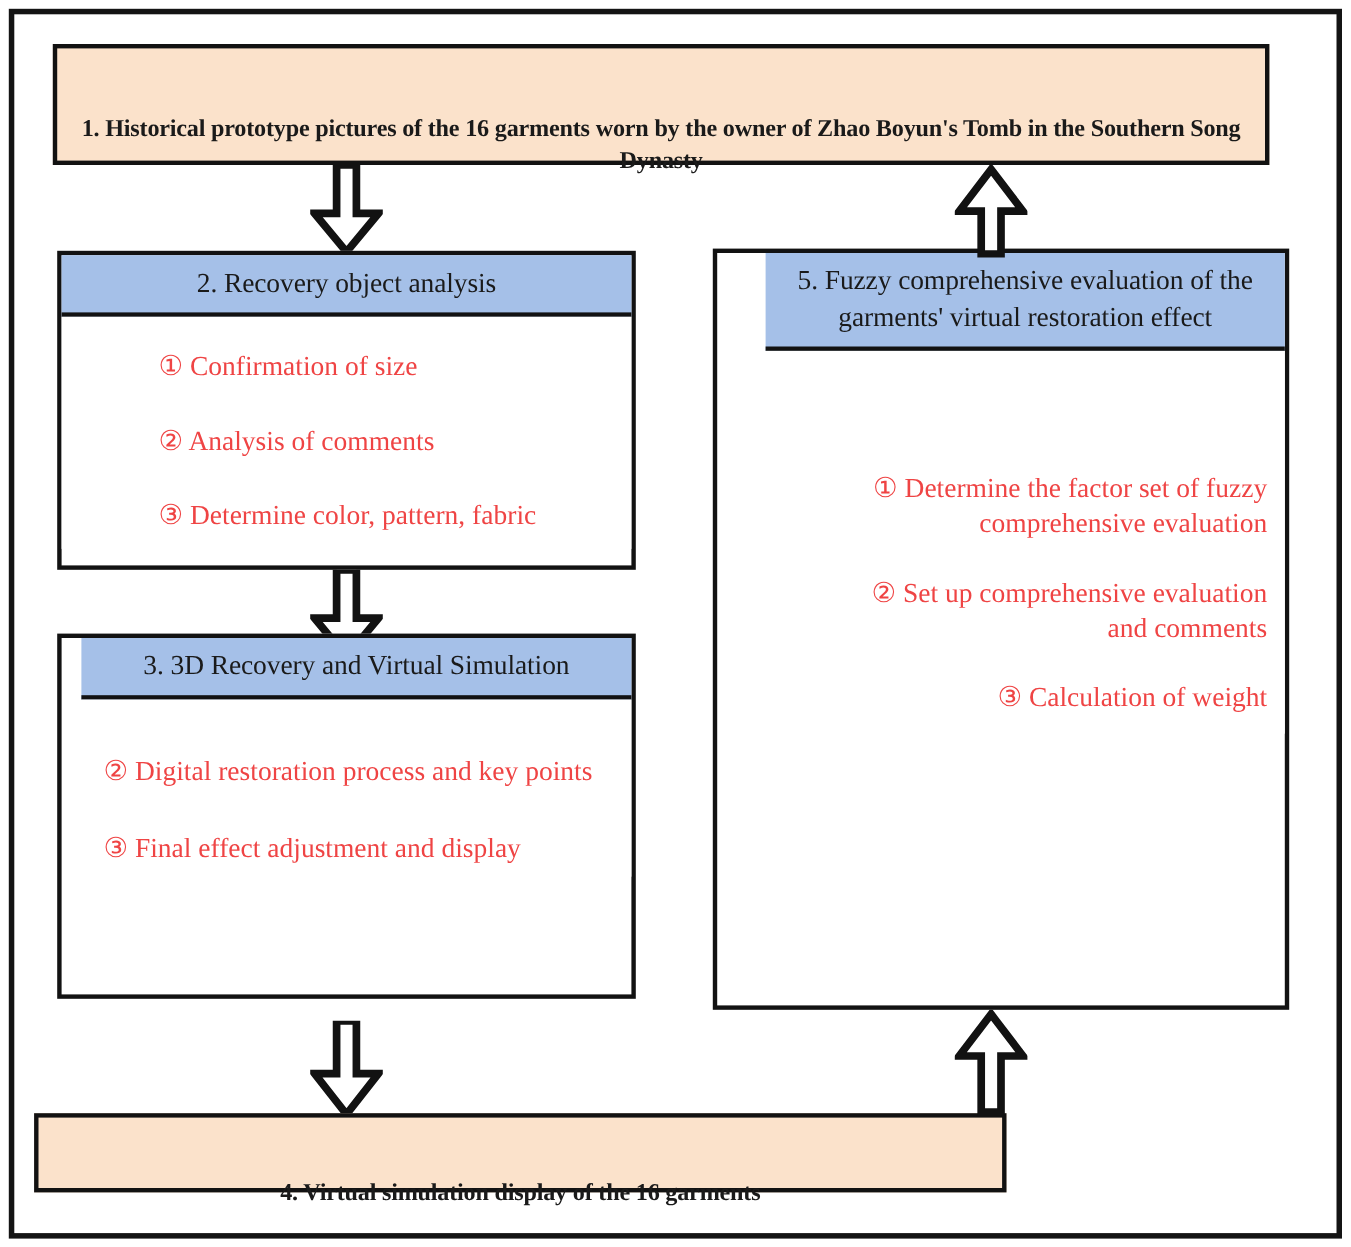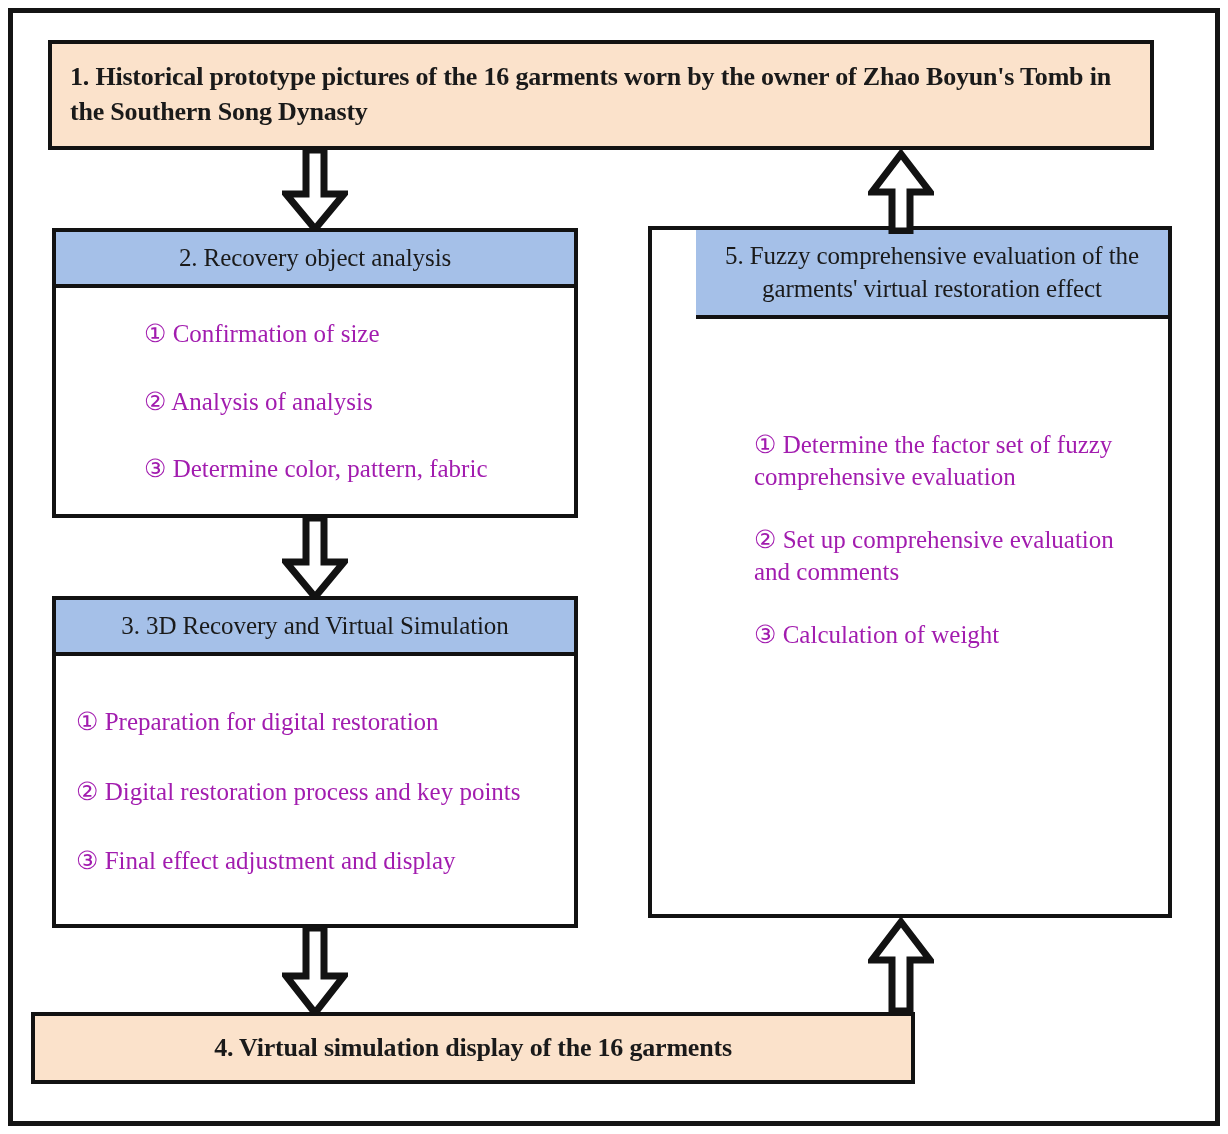--- a/index.html
+++ b/index.html
@@ -53,46 +53,47 @@
     text-align: center;
     line-height: 1.32;
     padding: 9px 12px 10px 12px;
     font-size: 25px;
     letter-spacing: -0.1px;
   }
 
   .node-flat-title {
     box-sizing: border-box;
     font-weight: bold;
-    text-align: left;
+    text-align: center;
     line-height: 1.34;
-    font-size: 26px;
+    font-size: 22px;
     letter-spacing: -0.2px;
     padding: 0 18px;
     width: 100%;
     height: 100%;
     display: flex;
     align-items: center;
     justify-content: center;
+    margin-top: 36px;
   }
 
   .node-body {
     box-sizing: border-box;
     background: #ffffff;
   }
 
   .item-list {
     list-style: none;
     margin: 0;
     padding: 0;
   }
   .item {
     font-size: 25px;
     line-height: 1.26;
-    color: #a21caf;
+    color: #ef4444;
     white-space: pre-line;
   }
 
   
   #box1 {
     left: 48px;
     top: 40px;
     width: 1106px;
     height: 110px;
   }
@@ -106,23 +107,24 @@
   }
   #box2 .node-body {
     padding: 30px 14px 14px 88px;
   }
   #box2 .item { margin-bottom: 36px; }
   #box2 .item:last-child { margin-bottom: 0; }
 
   
   #box3 {
     left: 52px;
-    top: 596px;
+    top: 576px;
     width: 526px;
     height: 332px;
+    padding-left: 18px;
   }
   #box3 .node-body {
     padding: 50px 10px 10px 20px;
   }
   #box3 .item { margin-bottom: 38px; }
   #box3 .item:last-child { margin-bottom: 0; }
 
   
   #box4 {
     left: 31px;
@@ -134,20 +136,21 @@
   
   #box5 {
     left: 648px;
     top: 226px;
     width: 524px;
     height: 692px;
     padding-left: 44px;
   }
   #box5 .node-body {
     padding: 110px 16px 16px 58px;
+    text-align: right;
   }
   #box5 .item { margin-bottom: 32px; }
   #box5 .item:last-child { margin-bottom: 0; }
 
   
   .block-arrow {
     position: absolute;
   }
   .block-arrow svg { display: block; }
 
@@ -171,37 +174,36 @@
     <svg width="66" height="82" viewBox="0 0 66 82" aria-hidden="true">
       <polygon points="24,0 42,0 42,44 62,44 33,79 4,44 24,44" fill="#ffffff" stroke="#121212" stroke-width="7" stroke-linejoin="miter"></polygon>
     </svg>
   </div>
 
   <div class="node" id="box2">
     <div class="node-title">2. Recovery object analysis</div>
     <div class="node-body">
       <ul class="item-list">
         <li class="item">① Confirmation of size</li>
-        <li class="item">② Analysis of analysis</li>
+        <li class="item">② Analysis of comments</li>
         <li class="item">③ Determine color, pattern, fabric</li>
       </ul>
     </div>
   </div>
 
   <div class="block-arrow" id="arrow-2-3">
     <svg width="66" height="82" viewBox="0 0 66 82" aria-hidden="true">
       <polygon points="24,0 42,0 42,44 62,44 33,79 4,44 24,44" fill="#ffffff" stroke="#121212" stroke-width="7" stroke-linejoin="miter"></polygon>
     </svg>
   </div>
 
   <div class="node" id="box3">
     <div class="node-title">3. 3D Recovery and Virtual Simulation</div>
     <div class="node-body">
       <ul class="item-list">
-        <li class="item">① Preparation for digital restoration</li>
         <li class="item">② Digital restoration process and key points</li>
         <li class="item">③ Final effect adjustment and display</li>
       </ul>
     </div>
   </div>
 
   <div class="block-arrow" id="arrow-3-4">
     <svg width="66" height="88" viewBox="0 0 66 88" aria-hidden="true">
       <polygon points="24,0 42,0 42,48 62,48 33,85 4,48 24,48" fill="#ffffff" stroke="#121212" stroke-width="7" stroke-linejoin="miter"></polygon>
     </svg>

